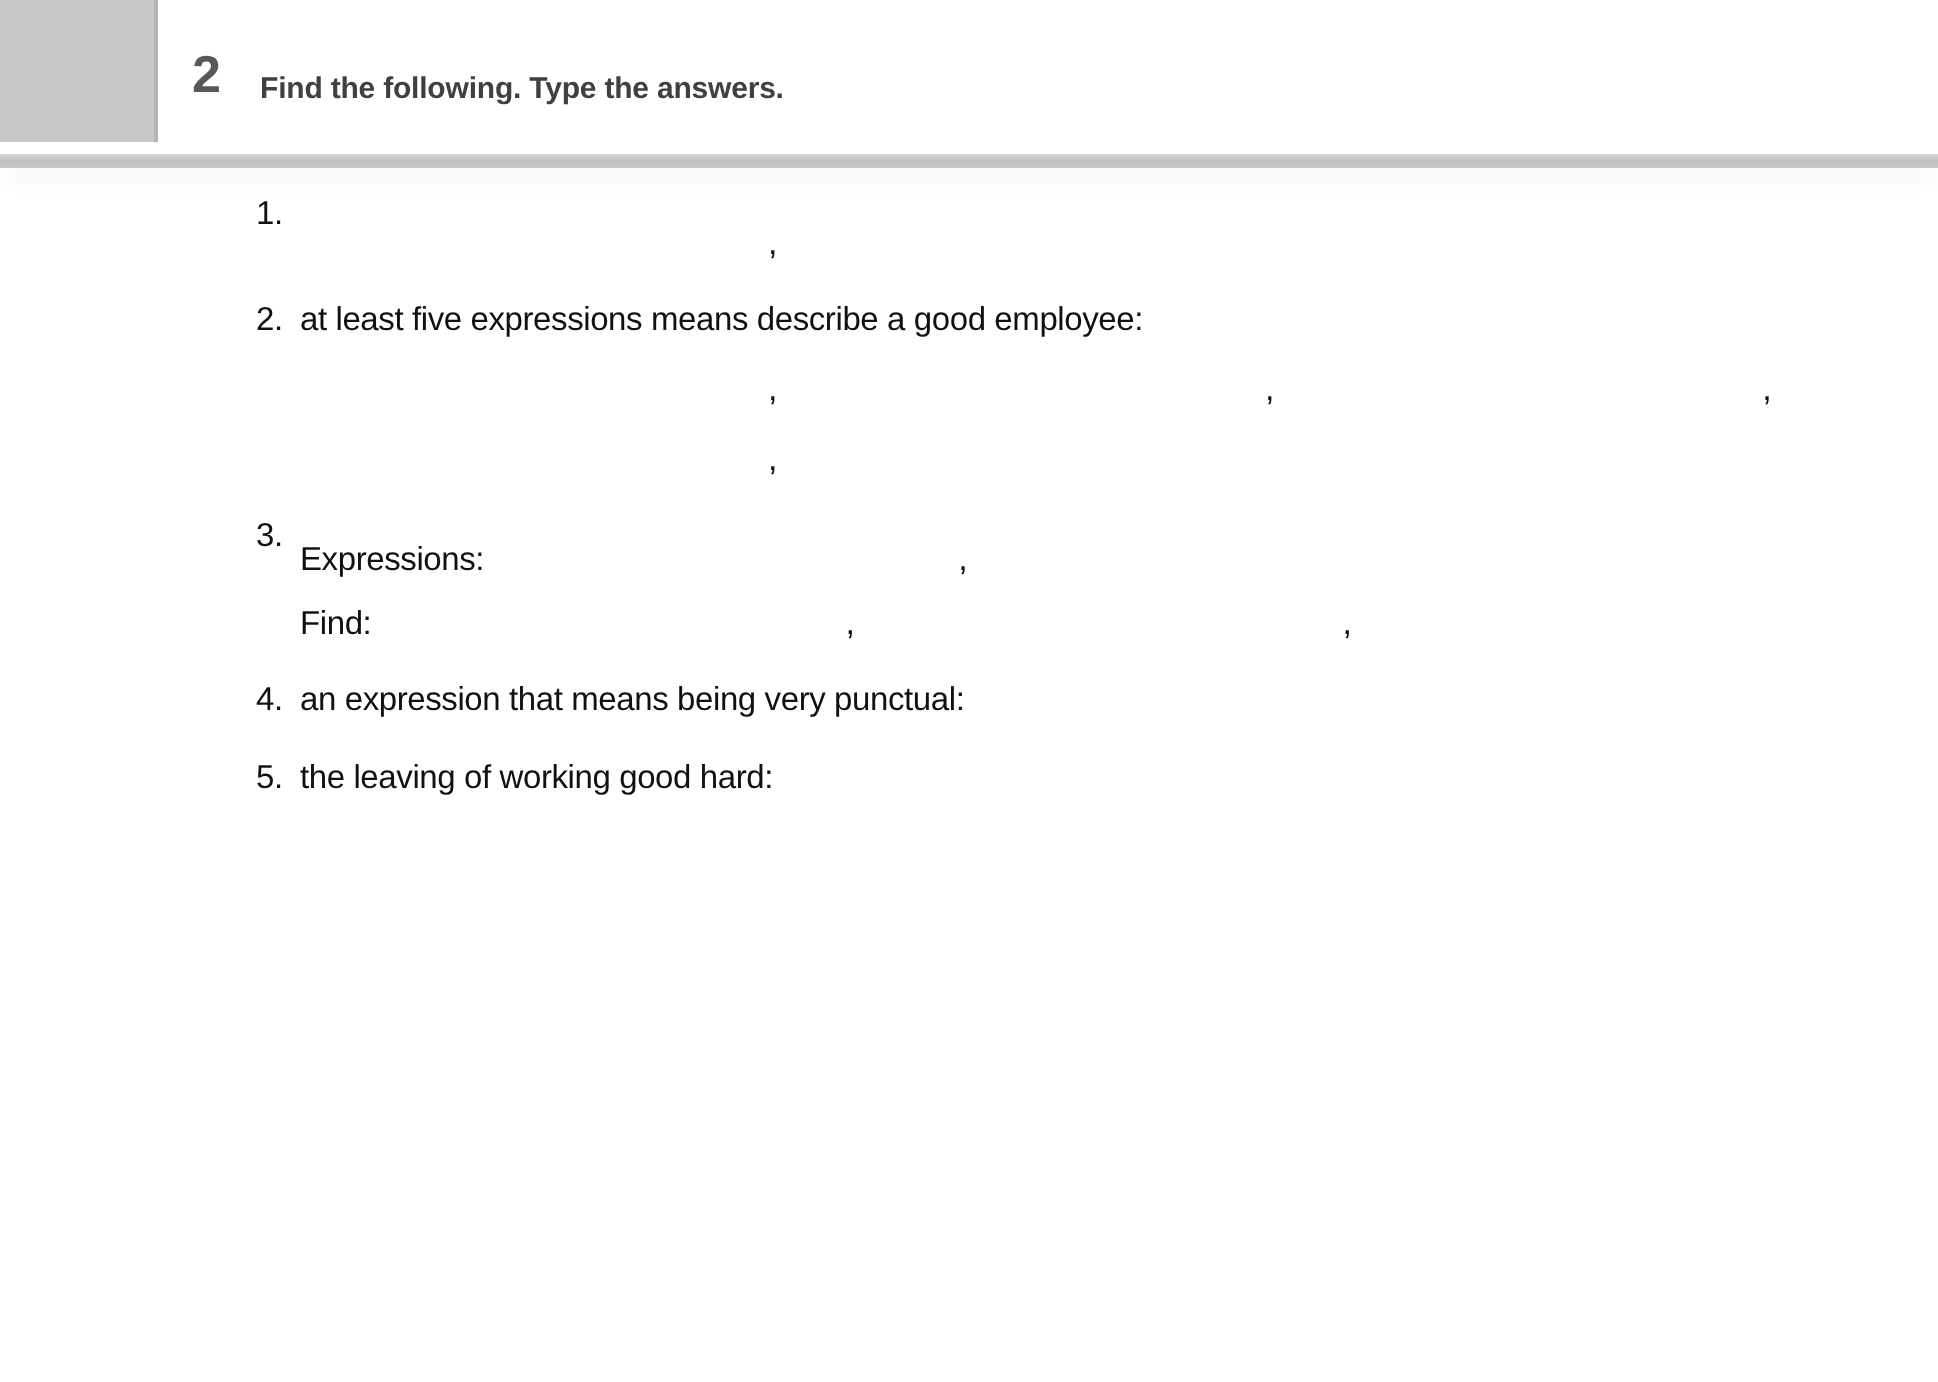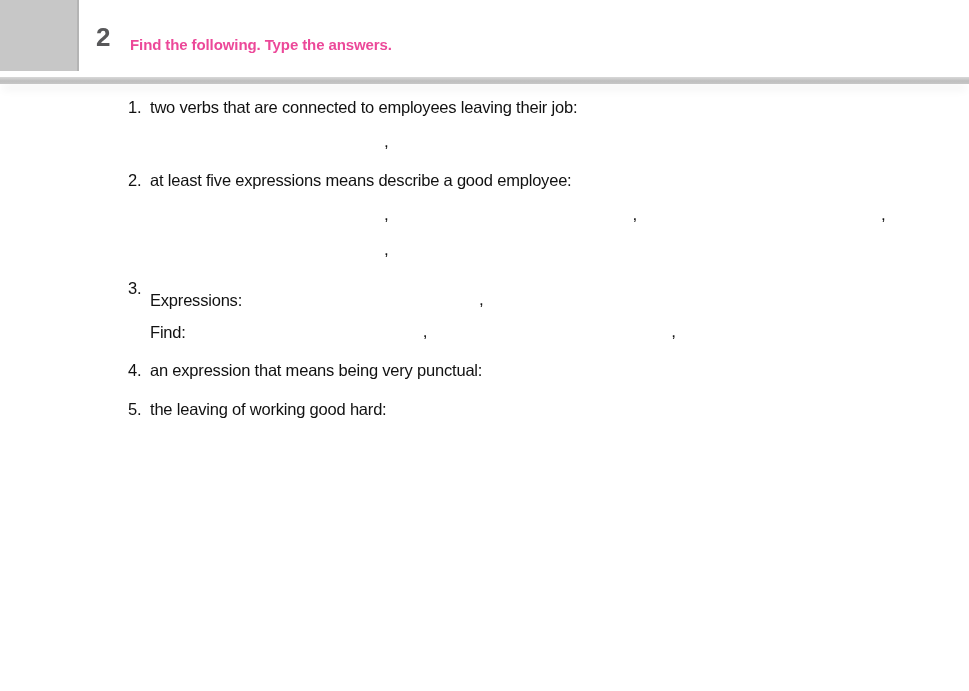--- a/index.html
+++ b/index.html
@@ -21,21 +21,21 @@
     background: #c7c7c7;
     border-right: 2px solid #b4b4b4;
   }
   .exercise-number {
     position: absolute; left: 96px; top: 22px;
     font-size: 26px; font-weight: bold; color: #58585a;
     letter-spacing: -0.5px;
   }
   .instructions {
     position: absolute; left: 130px; top: 36px;
-    font-size: 15px; font-weight: bold; color: #ec4899;
+    font-size: 15px; font-weight: bold; color: #404040;
     letter-spacing: -0.1px;
   }
   .divider {
     height: 7px;
     background: linear-gradient(to bottom, #d8d8d8 0%, #bfbfbf 55%, #c6c6c6 100%);
     box-shadow: 0 7px 9px -3px rgba(0,0,0,0.28);
   }
   
   .content {
     padding: 13px 20px 0 128px;
@@ -70,21 +70,20 @@
     <div class="exercise-number">2</div>
     <div class="instructions">Find the following. Type the answers.</div>
   </div>
   <div class="divider"></div>
 
   <div class="content">
 
     <div class="question">
       <div class="q-number">1.</div>
       <div class="q-body">
-        <div class="q-prompt">two verbs that are connected to employees leaving their job:</div>
         <div class="answer-line">
           <input class="answer" type="text" value="" style="">
           <span class="comma">,</span>
           <input class="answer" type="text" value="" style="">
         </div>
       </div>
     </div>
 
     <div class="question">
       <div class="q-number">2.</div>

